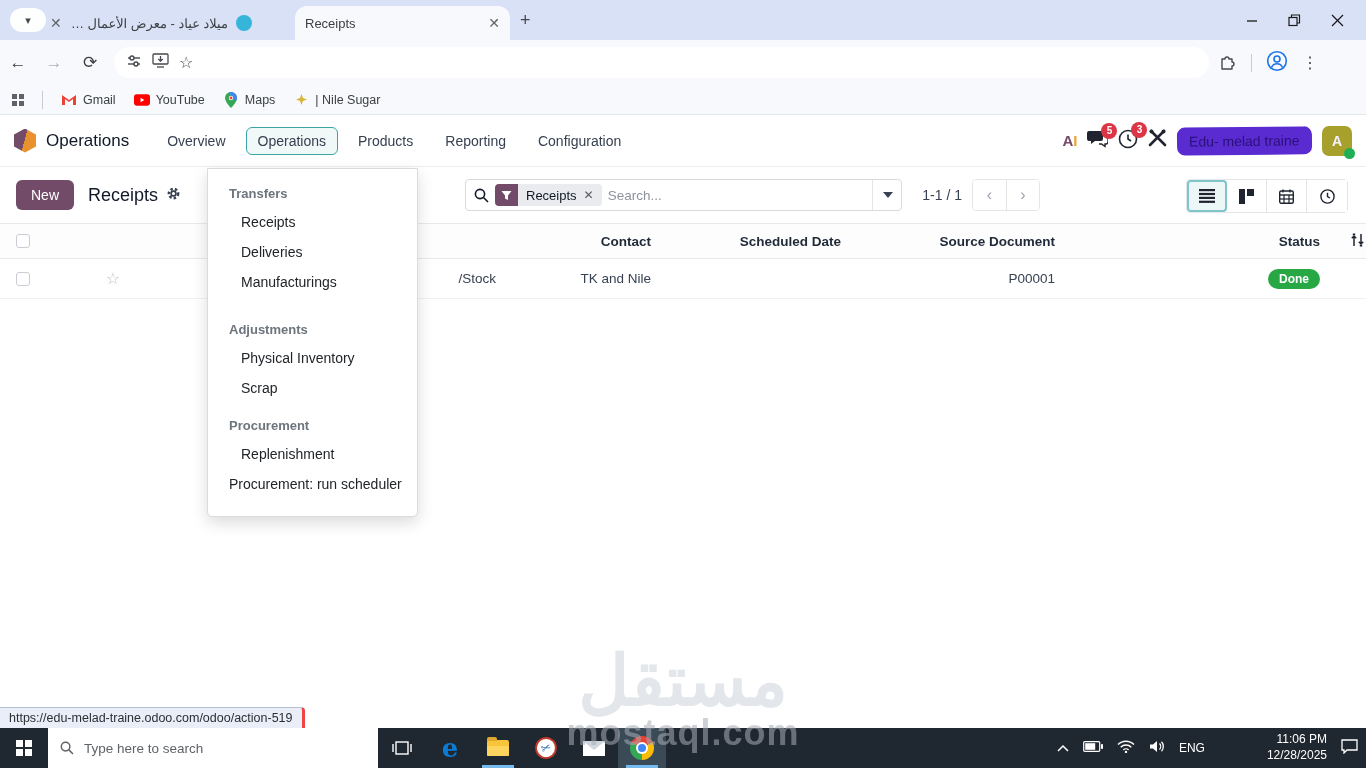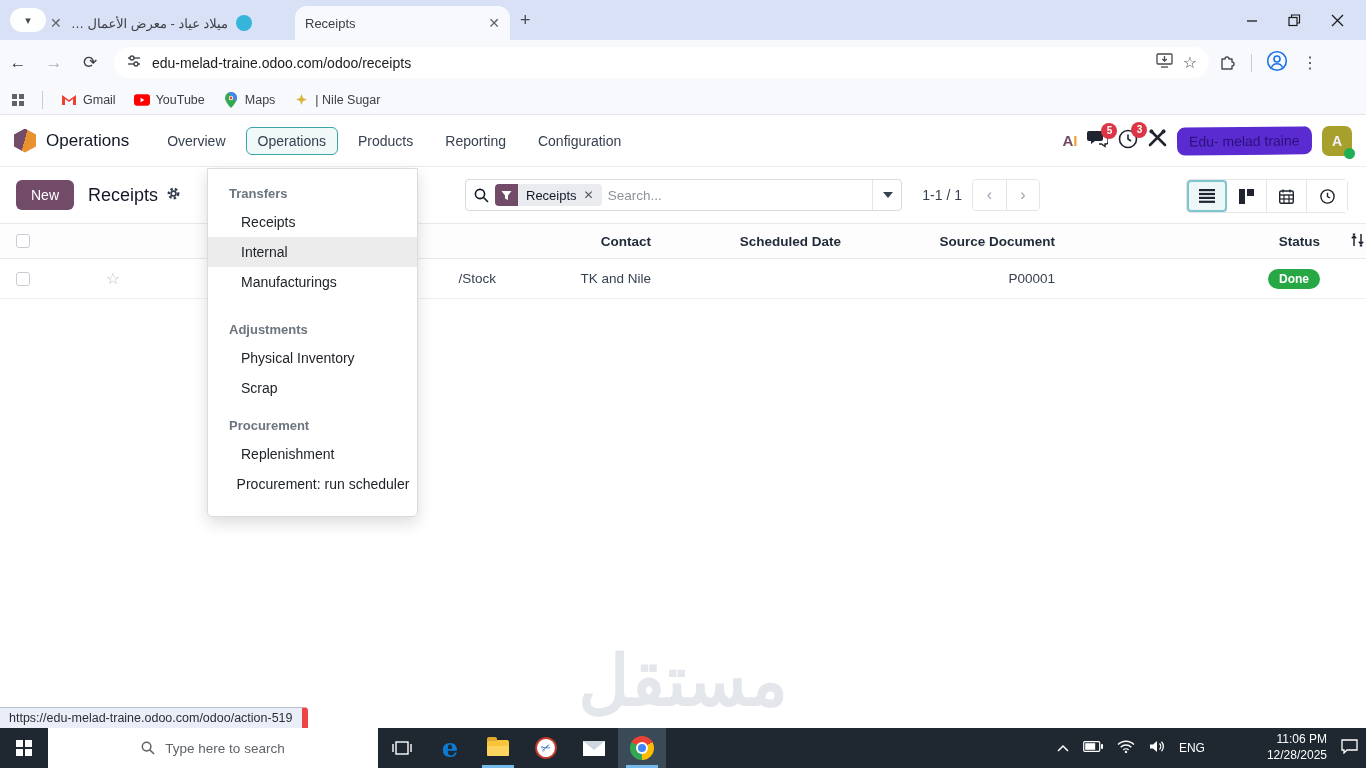--- a/index.html
+++ b/index.html
@@ -81,36 +81,36 @@
   .chk { width:14px; height:14px; border:1px solid #c9cdd3; border-radius:3px; margin-left:16px; background:#fff; }
   .star { color:#b9bec6; font-size:16px; margin-left:28px; }
   .ref-cell { font-weight:700; color:#1f2937; }
   .status-pill { display:inline-block; background:#28a745; color:#fff; font-size:12px; font-weight:700; padding:3px 11px; border-radius:20px; }
 
   
   .o-dropdown { position:absolute; left:207px; top:53px; width:211px; height:349px; background:#fff; border:1px solid #d9dbdf; border-radius:0 0 5px 5px; box-shadow:0 6px 16px rgba(0,0,0,.14); z-index:50; padding-top:10px; font-size:14px; }
   .dd-header { color:#6c757d; font-weight:700; font-size:13px; padding:7px 0 6px 21px; }
   .dd-item { color:#212529; padding:7px 0 7px 33px; }
   .dd-item.hover { background:#ececec; }
-  .dd-item.root { padding-left:21px;text-align:center; }
+  .dd-item.root { padding-left:21px; }
 
   
   .watermark { position:absolute; left:0; width:1366px; text-align:center; z-index:90; pointer-events:none; }
   .wm-ar { top:640px; font-size:70px; font-weight:700; color:#e3e6ea; }
   .wm-en { top:712px; font-size:36px; font-weight:700; color:#a7adb6; opacity:.55; letter-spacing:1px; }
 
   
-  .status-tip { position:absolute; left:0; bottom:40px; background:#e9eef8; border-top:1px solid #b7c0cf; border-right:6px solid #ef4444; border-radius:0 4px 0 0; padding:3px 9px; font-size:12.5px; color:#2b2f33; z-index:60; }
+  .status-tip { position:absolute; left:0; bottom:40px; background:#e9eef8; border-top:1px solid #b7c0cf; border-right:3px solid #ef4444; border-radius:0 4px 0 0; padding:3px 9px; font-size:12.5px; color:#2b2f33; z-index:60; }
 
   
   .taskbar { position:absolute; bottom:0; left:0; width:1366px; height:40px; background:#1f2730; display:flex; align-items:stretch; z-index:80; color:#fff; }
   .tb-start { width:48px; display:flex; align-items:center; justify-content:center; }
   .win-logo { display:grid; grid-template-columns:7px 7px; grid-gap:1.5px; }
   .win-logo span { width:7px; height:7px; background:#fff; }
-  .tb-search { width:330px; background:#ffffff; display:flex; align-items:center; gap:10px; padding:0 12px; color:#5f6368; font-size:13.5px;justify-content:center; }
+  .tb-search { width:330px; background:#ffffff; display:flex; align-items:center; gap:10px; padding:0 12px; color:#5f6368; font-size:13.5px; }
   .tb-icon { width:48px; display:flex; align-items:center; justify-content:center; position:relative; }
   .tb-icon.open::after { content:""; position:absolute; bottom:0; left:8px; right:8px; height:3px; background:#76b9ed; }
   .tb-icon.active { background:#3a4a57; }
   .edge-e { color:#0b7bd4; font-size:26px; font-weight:700; font-family:"DejaVu Serif", serif; }
   .folder { position:relative; width:22px; height:16px; background:#f8c43a; border-radius:2px; }
   .folder::before { content:""; position:absolute; top:-3px; left:0; width:10px; height:4px; background:#e0a82e; border-radius:2px 2px 0 0; }
   .folder::after { content:""; position:absolute; left:0; bottom:0; width:22px; height:10px; background:#fcd45e; border-radius:1px; }
   .snip { width:22px; height:22px; border-radius:50%; background:#fff; border:2px solid #c0392b; transform:rotate(-20deg); display:flex; align-items:center; justify-content:center; color:#2b6cb0; font-size:12px; }
   .envelope { position:relative; width:22px; height:15px; background:#fff; }
   .envelope::before { content:""; position:absolute; top:0; left:0; border-left:11px solid transparent; border-right:11px solid transparent; border-top:9px solid #cfd6dd; }
@@ -163,21 +163,20 @@
     <span class="nav-ico">←</span>
     <span class="nav-ico disabled">→</span>
     <span class="nav-ico">⟳</span>
     <div class="omnibox">
       <span><svg width="16" height="16" viewBox="0 0 16 16">
             <line x1="2" y1="5" x2="14" y2="5" stroke="#45484d" stroke-width="1.4"></line>
             <circle cx="6" cy="5" r="2" fill="#f8f9fd" stroke="#45484d" stroke-width="1.4"></circle>
             <line x1="2" y1="11" x2="14" y2="11" stroke="#45484d" stroke-width="1.4"></line>
             <circle cx="10" cy="11" r="2" fill="#f8f9fd" stroke="#45484d" stroke-width="1.4"></circle>
           </svg></span>
-      <span class="url">edu-melad-traine.odoo.com/odoo/receipts</span>
       <span><svg width="17" height="15" viewBox="0 0 17 15" fill="none">
             <rect x="1" y="1" width="15" height="10" rx="1" stroke="#45484d" stroke-width="1.3"></rect>
             <line x1="5" y1="14" x2="12" y2="14" stroke="#45484d" stroke-width="1.3"></line>
             <path d="M8.5 3v5M6.3 6l2.2 2.2L10.7 6" stroke="#45484d" stroke-width="1.3"></path>
           </svg></span>
       <span style="color:#45484d; font-size:16px;">☆</span>
     </div>
     <div class="right-icons">
       <span><svg width="18" height="18" viewBox="0 0 18 18" fill="none">
             <path d="M3 7h3a2 2 0 1 1 4 0h3v3a2 2 0 1 1 0 4v3H3V7z" stroke="#45484d" stroke-width="1.4" stroke-linejoin="round"></path>
@@ -378,32 +377,33 @@
         <span></span>
         <span>P00001</span>
         <span><span class="status-pill">Done</span></span>
         <span></span>
       </div>
     </div>
 
     <div class="o-dropdown">
       <div class="dd-header">Transfers</div>
       <div class="dd-item">Receipts</div>
-      <div class="dd-item hover">Internal</div>
+      <div class="dd-item">Deliveries</div>
       <div class="dd-item">Manufacturings</div>
       <div class="dd-header" style="margin-top:18px;">Adjustments</div>
       <div class="dd-item">Physical Inventory</div>
       <div class="dd-item">Scrap</div>
       <div class="dd-header" style="margin-top:8px;">Procurement</div>
       <div class="dd-item">Replenishment</div>
       <div class="dd-item root">Procurement: run scheduler</div>
     </div>
   </div>
 
   <div class="watermark wm-ar" style="top:640px;">مستقل</div>
+  <div class="watermark wm-en" style="top:712px;">mostaql.com</div>
 
   <div class="status-tip">https://edu-melad-traine.odoo.com/odoo/action-519</div>
 
   <div class="taskbar">
     <div class="tb-start">
         <span class="win-logo">
           <span></span>
           <span></span>
           <span></span>
           <span></span>

